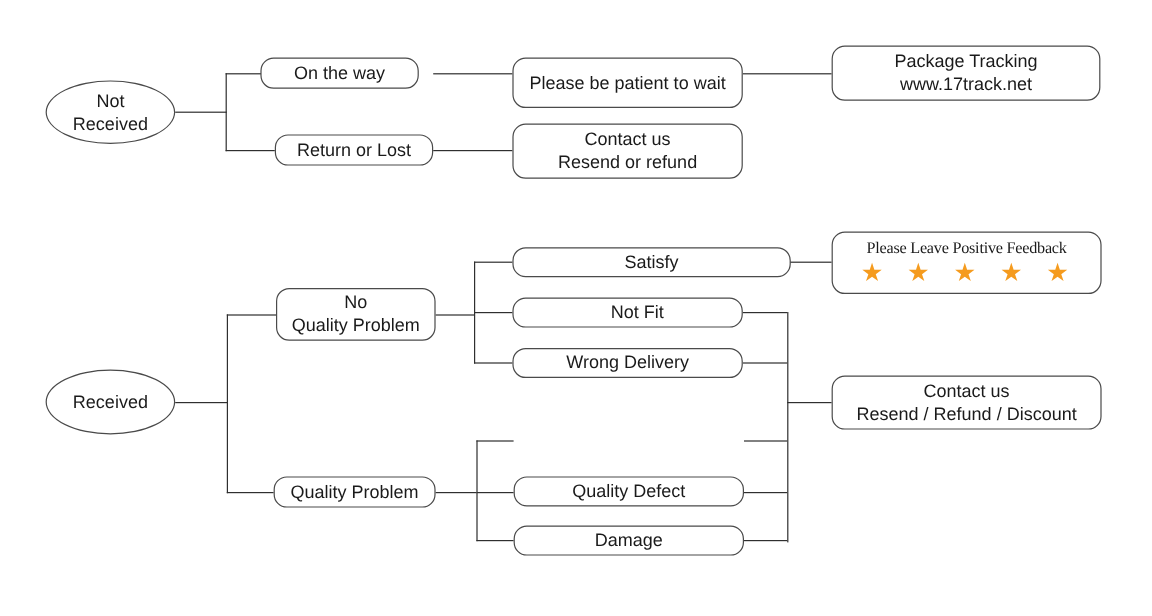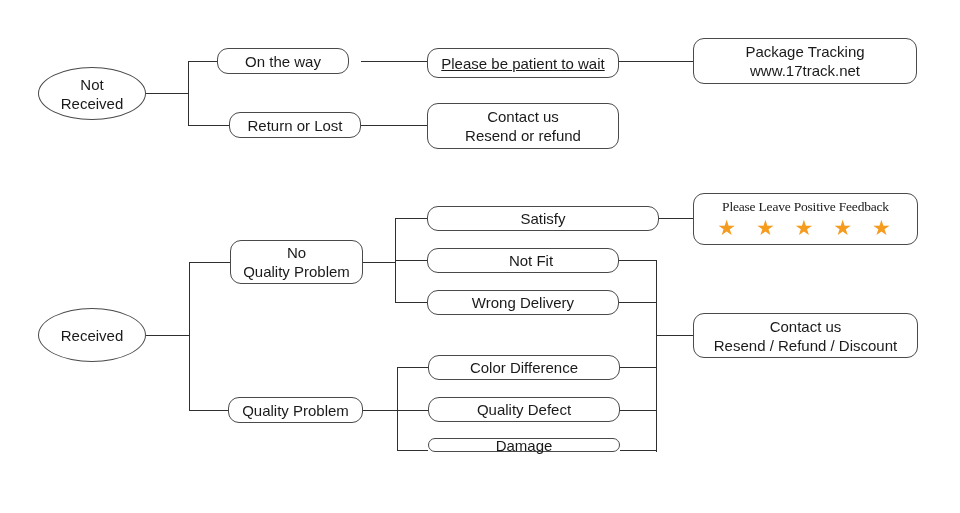--- a/index.html
+++ b/index.html
@@ -50,33 +50,33 @@
     color: #F59B1E;
     white-space: nowrap;
     margin-top: 1px;
     text-indent: 4px;
   }
 
   
   #n-not-received   { left: 38px;  top: 67px;  width: 108px; height: 53px; }
   #n-on-the-way     { left: 217px; top: 48px;  width: 132px; height: 26px; }
   #n-return-or-lost { left: 229px; top: 112px; width: 132px; height: 26px; }
-  #n-please-patient { left: 427px; top: 48px;  width: 192px; height: 30px; text-decoration: underline; }
+  #n-please-patient { left: 427px; top: 48px;  width: 192px; height: 42px; }
   #n-package-track  { left: 693px; top: 38px;  width: 224px; height: 46px; justify-content: center; }
   #n-contact-resend { left: 427px; top: 103px; width: 192px; height: 46px; }
 
   #n-received       { left: 38px;  top: 308px; width: 108px; height: 54px; }
   #n-no-quality     { left: 230px; top: 240px; width: 133px; height: 44px; }
   #n-quality-prob   { left: 228px; top: 397px; width: 135px; height: 26px; }
   #n-satisfy        { left: 427px; top: 206px; width: 232px; height: 25px; }
   #n-not-fit        { left: 427px; top: 248px; width: 192px; height: 25px; padding-left: 16px; }
   #n-wrong-delivery { left: 427px; top: 290px; width: 192px; height: 25px; align-items: center; }
   #n-color-diff     { left: 428px; top: 355px; width: 192px; height: 25px; }
   #n-quality-defect { left: 428px; top: 397px; width: 192px; height: 25px; }
-  #n-damage         { left: 428px; top: 438px; width: 192px; height: 14px; }
+  #n-damage         { left: 428px; top: 438px; width: 192px; height: 25px; }
   #n-feedback       { left: 693px; top: 193px; width: 225px; height: 52px; }
   #n-contact-disc   { left: 693px; top: 313px; width: 225px; height: 45px; }
 
   
   #c-nr-out    { left: 146px; top: 93px;  width: 43px;  }
   #c-nr-branch { left: 188px; top: 61px;  height: 65px; }
   #c-nr-up     { left: 188px; top: 61px;  width: 41px;  }
   #c-nr-down   { left: 188px; top: 125px; width: 41px;  }
   #c-otw-pp    { left: 361px; top: 61px;  width: 66px;  }
   #c-pp-pt     { left: 619px; top: 61px;  width: 74px;  }
@@ -192,23 +192,20 @@
   </div>
 
   <div class="node" id="n-not-fit">
     <div>Not Fit</div>
   </div>
 
   <div class="node" id="n-wrong-delivery">
     <div>Wrong Delivery</div>
   </div>
 
-  <div class="node" id="n-color-diff">
-    <div>Color Difference</div>
-  </div>
 
   <div class="node" id="n-quality-defect">
     <div>Quality Defect</div>
   </div>
 
   <div class="node" id="n-damage">
     <div>Damage</div>
   </div>
 
   <div class="node" id="n-feedback">

